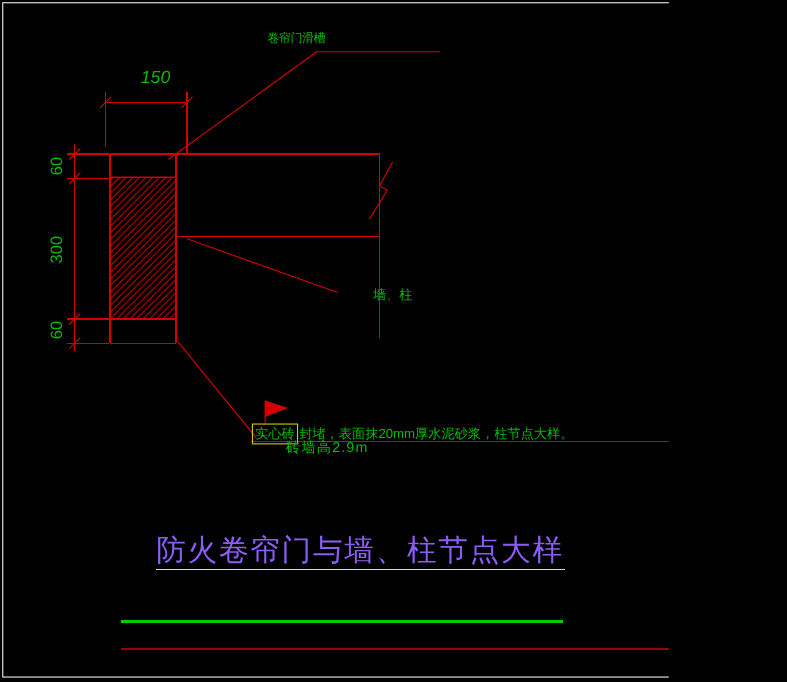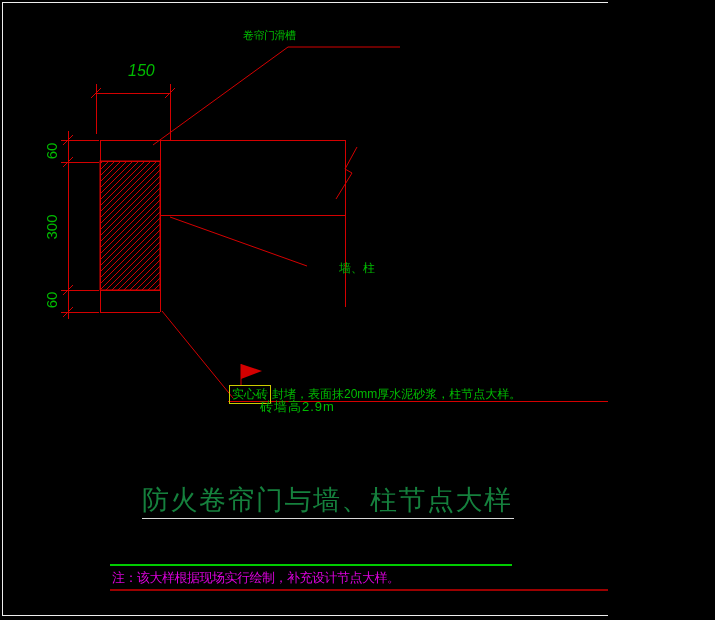--- a/index.html
+++ b/index.html
@@ -9,21 +9,21 @@
          border:1px solid #ededed;box-sizing:border-box;pointer-events:none;}
   .overlay{position:absolute;left:0;top:0;}
   .txt{position:absolute;white-space:nowrap;line-height:1;}
   .green{color:#00bb00;}
   .lbl{font-size:11px;letter-spacing:-0.5px;}
   .dim{font-size:16px;}
   .rot{transform:rotate(-90deg);text-align:center;font-size:15px;}
   .callout{position:absolute;display:flex;align-items:center;font-size:12px;}
   .callout .hl{border:1px solid #cccc00;padding:0 2px;margin-right:1px;}
   .wallh{font-size:13px;letter-spacing:1px;}
-  .title{font-size:27px;letter-spacing:1.5px;color:#15803d;}
+  .title{font-size:27px;letter-spacing:1.5px;color:#8b5cf6;}
   .note{font-size:13px;color:#dd00dd;letter-spacing:-0.5px;}
 </style>
 </head>
 <body>
 
 <div class="canvas">
 
   <div class="frame"></div>
 
   <svg class="overlay" width="715" height="620" viewBox="0 0 715 620">
@@ -104,15 +104,14 @@
 
   <div class="callout green" style="left:229px;top:385px;">
     <span class="hl">实心砖</span>
     <span>封堵，表面抹20mm厚水泥砂浆，柱节点大样。</span>
   </div>
 
   <div class="txt green wallh" style="left:260px;top:400px;">砖墙高2.9m</div>
 
   <div class="txt title" style="left:142px;top:487px;">防火卷帘门与墙、柱节点大样</div>
 
-  <div class="txt note" style="left:112px;top:571px;">注：该大样根据现场实行绘制，补充设计节点大样。</div>
 
 </div>
 
 </body></html>

